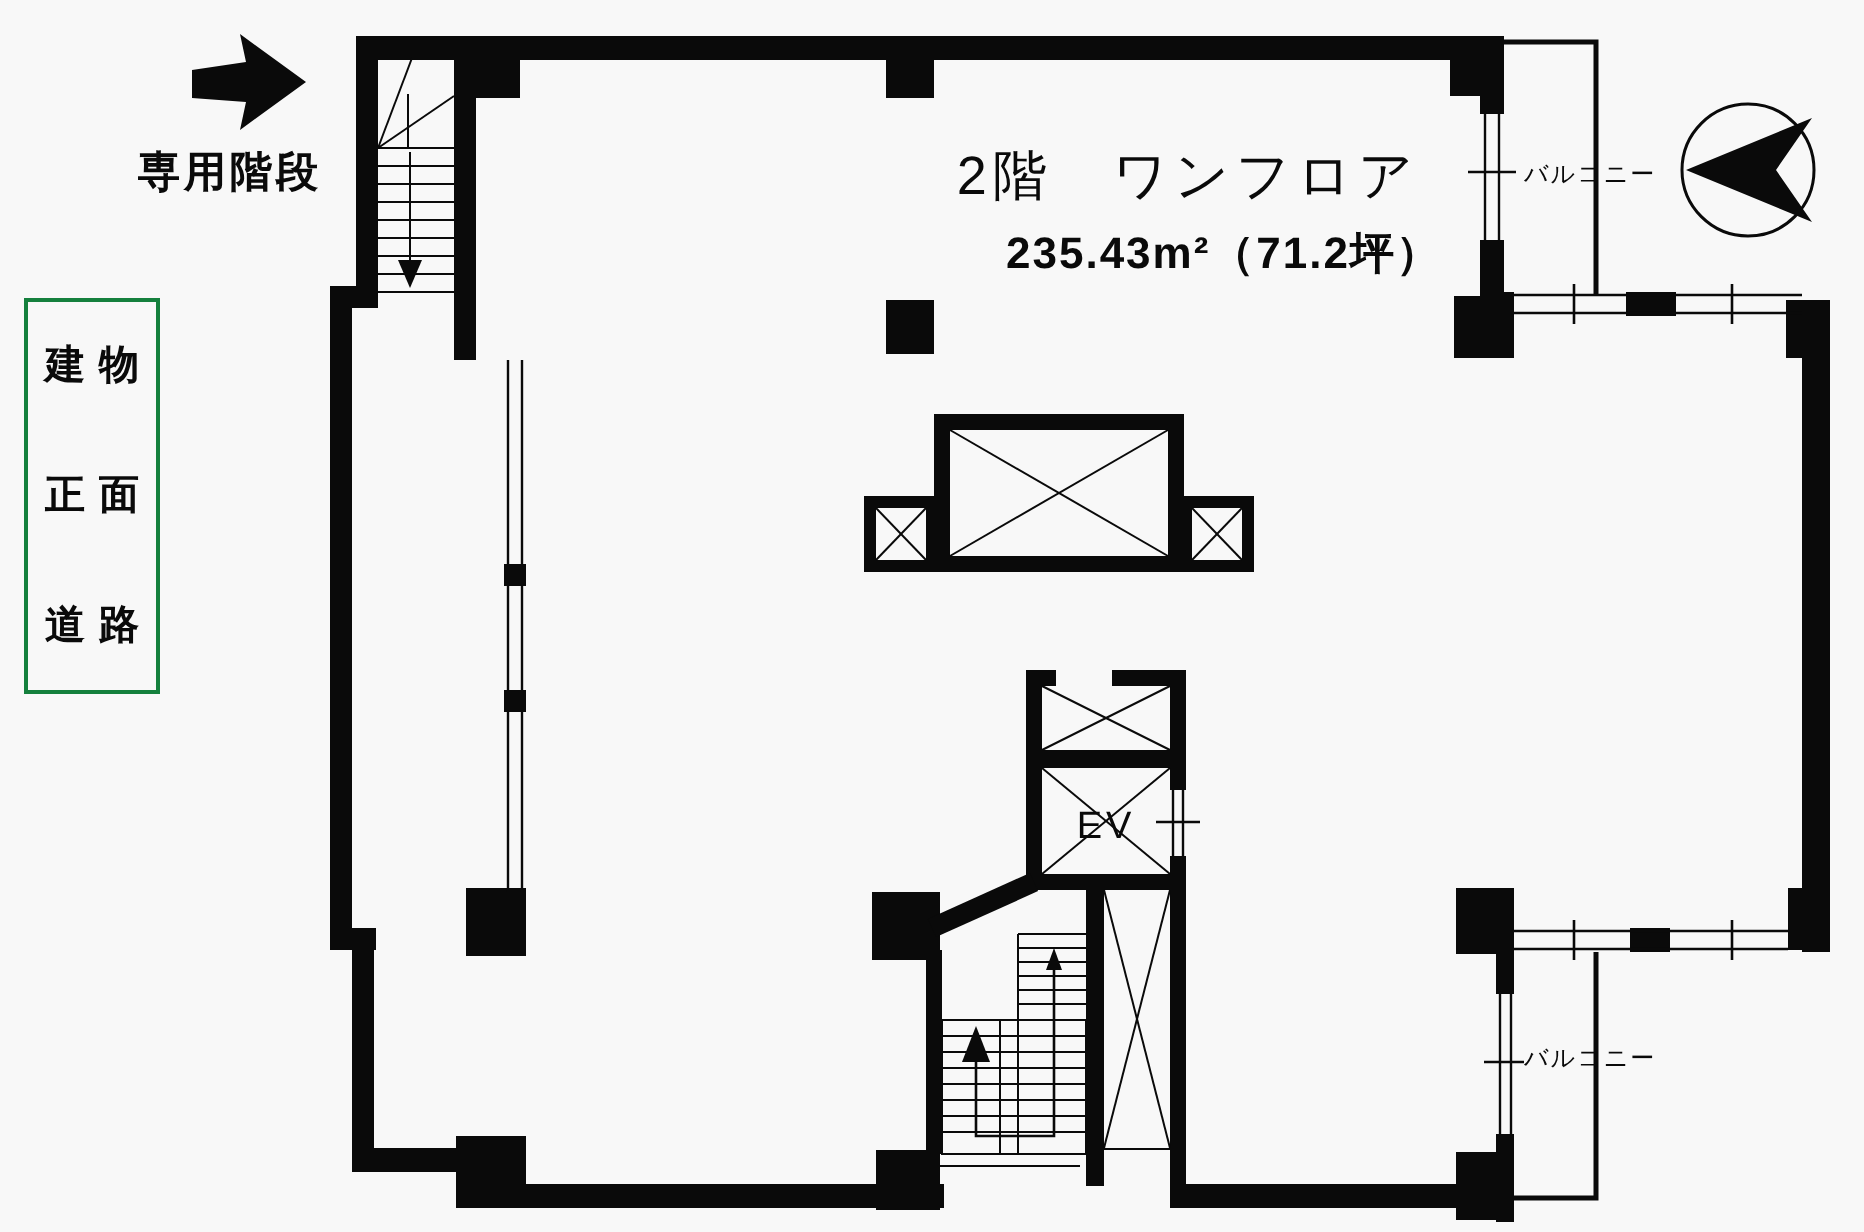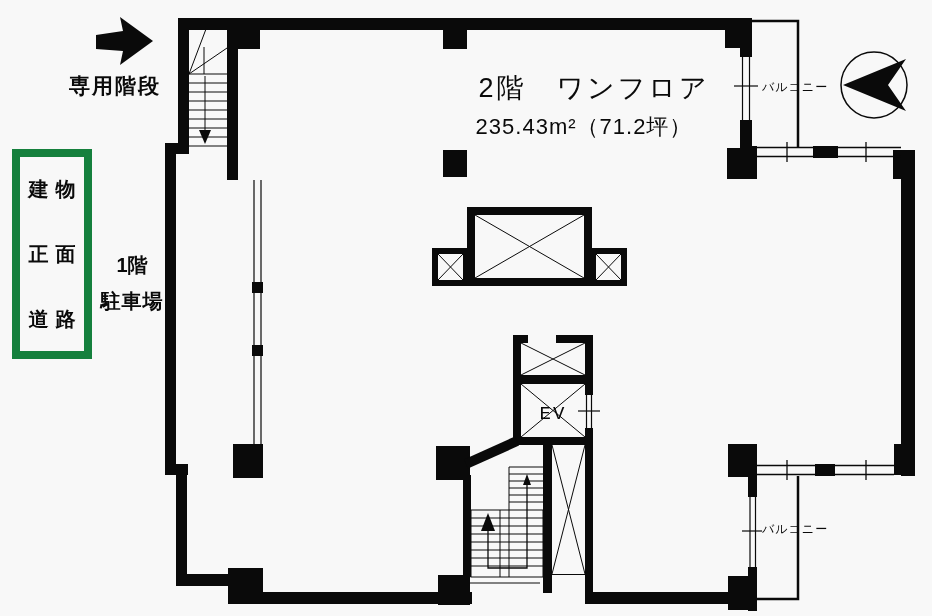--- a/index.html
+++ b/index.html
@@ -4,34 +4,34 @@
 <style>
   html,body{margin:0;padding:0;background:#f8f8f8;}
   #stage{
     position:relative;width:932px;height:611px;background:#f8f8f8;overflow:hidden;
     font-family:"Liberation Sans","DejaVu Sans",sans-serif;color:#0a0a0a;
   }
   #plan-svg{position:absolute;left:0;top:0;}
   .lbl{position:absolute;color:#0a0a0a;white-space:nowrap;}
   .lbl-private-stairs{left:69px;top:72px;font-size:21px;font-weight:700;letter-spacing:2px;}
   .road-sign{
-    position:absolute;left:12px;top:149px;width:64px;height:194px;border:8px solid #15803d;
+    position:absolute;left:12px;top:149px;width:64px;height:194px;border:2px solid #15803d;
     display:flex;flex-direction:column;justify-content:space-around;align-items:center;
     font-size:20px;font-weight:700;background:#f8f8f8;
   }
   .road-sign span{letter-spacing:7px;text-indent:7px;line-height:1;}
   .parking{left:84px;top:255px;width:96px;text-align:center;font-size:20px;font-weight:700;}
   .parking .l2{margin-top:16px;letter-spacing:1px;}
   .parking .l1,.parking .l2{line-height:1;}
   .title{left:428px;top:70px;width:332px;text-align:center;font-size:27px;font-weight:400;letter-spacing:3px;}
-  .area{left:408px;top:112px;width:352px;text-align:center;font-size:22px;font-weight:400;letter-spacing:1px;}
+  .area{left:436px;top:112px;width:352px;text-align:center;font-size:22px;font-weight:700;letter-spacing:1px;}
   .balcony{font-size:12px;letter-spacing:1px;}
   .balcony-top{left:762px;top:79px;}
   .balcony-bottom{left:762px;top:521px;}
-  .ev{left:513px;top:403px;width:80px;text-align:center;font-size:19px;font-weight:400;letter-spacing:2px;font-family:Liberation Mono, monospace;}
+  .ev{left:513px;top:403px;width:80px;text-align:center;font-size:19px;font-weight:400;letter-spacing:2px;}
 </style>
 </head>
 <body>
 
 <div id="stage">
 
   <svg id="plan-svg" width="932" height="616" viewBox="0 0 932 616">
     <g fill="#0a0a0a" stroke="none">
 
       <g>
@@ -218,24 +218,20 @@
   </svg>
 
   <div class="lbl lbl-private-stairs">専用階段</div>
 
   <div class="road-sign">
     <span>建物</span>
     <span>正面</span>
     <span>道路</span>
   </div>
 
-  <div class="lbl parking">
-    <div class="l1">1階</div>
-    <div class="l2">駐車場</div>
-  </div>
 
   <div class="lbl title">2階　ワンフロア</div>
   <div class="lbl area">235.43m²（71.2坪）</div>
 
   <div class="lbl balcony balcony-top">バルコニー</div>
   <div class="lbl balcony balcony-bottom">バルコニー</div>
 
   <div class="lbl ev">EV</div>
 </div>
 

